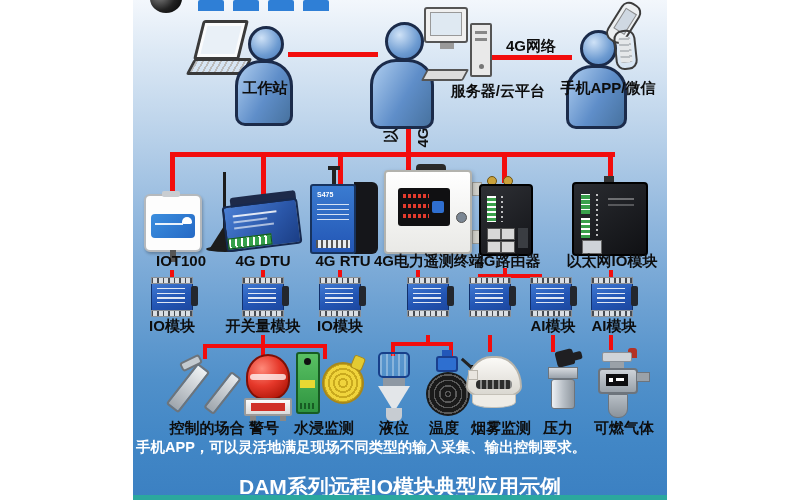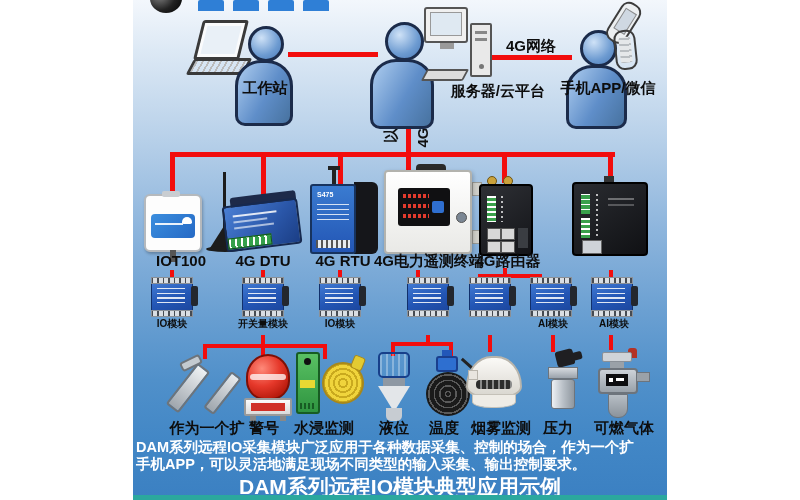--- a/index.html
+++ b/index.html
@@ -5,21 +5,21 @@
   html,body { margin:0; padding:0; }
   .stage { position:relative; width:800px; height:500px; background:#ffffff; overflow:hidden;
            font-family:"Liberation Sans","DejaVu Sans",sans-serif; }
   .bg { position:absolute; left:133px; top:0; width:534px; height:500px;
         background:linear-gradient(180deg,#f3f7fc 0%,#dde9f5 10%,#b7d0e9 28%,#8fb6dd 45%,#6ba0d2 62%,#5090ca 76%,#4287c6 88%,#3b80c2 100%); }
   .strip { position:absolute; left:133px; top:495px; width:534px; height:5px; background:#2ba89e; }
   .line { position:absolute; background:#f20d0d; }
   .lbl { position:absolute; font-weight:bold; color:#0d0d0d; text-align:center; white-space:nowrap; line-height:1.1; }
   .node-lbl { font-size:15px; }
   .dev-lbl  { font-size:15px; }
-  .mod-lbl  { font-size:10px; }
+  .mod-lbl  { font-size:15px; }
   .sen-lbl  { font-size:15px; }
   .vtext { position:absolute; font-weight:bold; color:#111; font-size:15px; text-align:center;
            transform:rotate(-90deg); white-space:nowrap; }
   
   .person { position:absolute; }
   .person .head { position:absolute; border-radius:50%; border:3px solid #1b2b4a;
         background:radial-gradient(circle at 35% 30%, #cfe2f7, #6d9bd1 60%, #4a7ab8); }
   .person .pbody { position:absolute; border:3px solid #1b2b4a; border-radius:26px 26px 10px 10px;
         background:linear-gradient(120deg,#aecdef, #5f8ec9 55%, #47729f); }
   
@@ -190,20 +190,21 @@
       <div style="position:absolute;left:34px;top:14px;width:26px;height:2px;background:rgba(255,255,255,.35);"></div>
       <div style="position:absolute;left:34px;top:20px;width:26px;height:2px;background:rgba(255,255,255,.25);"></div>
     </div>
   </div>
 
   <div class="lbl dev-lbl" style="left:146px;top:253px;width:70px;">IOT100</div>
   <div class="lbl dev-lbl" style="left:225px;top:253px;width:76px;">4G DTU</div>
   <div class="lbl dev-lbl" style="left:305px;top:253px;width:76px;">4G RTU</div>
   <div class="lbl dev-lbl" style="left:360px;top:253px;width:138px;">4G电力遥测终端</div>
   <div class="lbl dev-lbl" style="left:468px;top:253px;width:80px;">4G路由器</div>
+  <div class="lbl dev-lbl" style="left:556px;top:253px;width:112px;">以太网IO模块</div>
 
   <div class="line" style="left:170px;top:270px;width:4px;height:8px;"></div>
   <div class="line" style="left:261px;top:270px;width:4px;height:8px;"></div>
   <div class="line" style="left:338px;top:270px;width:4px;height:8px;"></div>
   <div class="line" style="left:416px;top:270px;width:4px;height:8px;"></div>
   <div class="line" style="left:503px;top:268px;width:4px;height:7px;"></div>
   <div class="line" style="left:478px;top:274px;width:64px;height:4px;"></div>
   <div class="line" style="left:478px;top:277px;width:4px;height:5px;"></div>
   <div class="line" style="left:538px;top:277px;width:4px;height:5px;"></div>
   <div class="line" style="left:609px;top:270px;width:4px;height:8px;"></div>
@@ -352,30 +353,29 @@
     <div style="position:absolute;left:10px;top:22px;width:40px;height:26px;background:linear-gradient(#cdd2d8,#99a1a9);border:2px solid #6d747c;border-radius:4px;box-sizing:border-box;">
       <div style="position:absolute;left:6px;top:4px;width:22px;height:12px;background:#0e0e10;">
         <div style="position:absolute;left:3px;top:4px;width:4px;height:4px;background:#fff;"></div>
         <div style="position:absolute;left:10px;top:4px;width:8px;height:3px;background:#fff;"></div>
       </div>
     </div>
     <div style="position:absolute;left:48px;top:26px;width:12px;height:8px;background:#9aa1a8;border:1px solid #6d747c;"></div>
     <div style="position:absolute;left:20px;top:48px;width:20px;height:24px;background:linear-gradient(#b7bec5,#8b939b);border:1.5px solid #6d747c;border-radius:0 0 9px 9px;box-sizing:border-box;"></div>
   </div>
 
-  <div class="lbl sen-lbl" style="left:165px;top:420px;width:84px;">作为一个扩</div>
+  <div class="lbl sen-lbl" style="left:165px;top:420px;width:84px;">控制的场合</div>
   <div class="lbl sen-lbl" style="left:240px;top:420px;width:48px;">警号</div>
   <div class="lbl sen-lbl" style="left:282px;top:420px;width:84px;">水浸监测</div>
   <div class="lbl sen-lbl" style="left:370px;top:420px;width:48px;">液位</div>
   <div class="lbl sen-lbl" style="left:420px;top:420px;width:48px;">温度</div>
   <div class="lbl sen-lbl" style="left:459px;top:420px;width:84px;">烟雾监测</div>
   <div class="lbl sen-lbl" style="left:534px;top:420px;width:48px;font-family:Liberation Serif, serif;">压力</div>
   <div class="lbl sen-lbl" style="left:582px;top:420px;width:84px;">可燃气体</div>
 
   <div style="position:absolute;left:136px;top:439px;width:526px;color:#fff;font-weight:bold;font-size:14.5px;line-height:17px;">
-    <div>DAM系列远程IO采集模块广泛应用于各种数据采集、控制的场合，作为一个扩</div>
     <div>手机APP，可以灵活地满足现场不同类型的输入采集、输出控制要求。</div>
   </div>
 
   <div style="position:absolute;left:133px;top:473px;width:534px;text-align:center;color:#fff;font-weight:bold;font-size:21px;">DAM系列远程IO模块典型应用示例</div>
 
   <div class="strip"></div>
 </div>
 
 </body></html>

